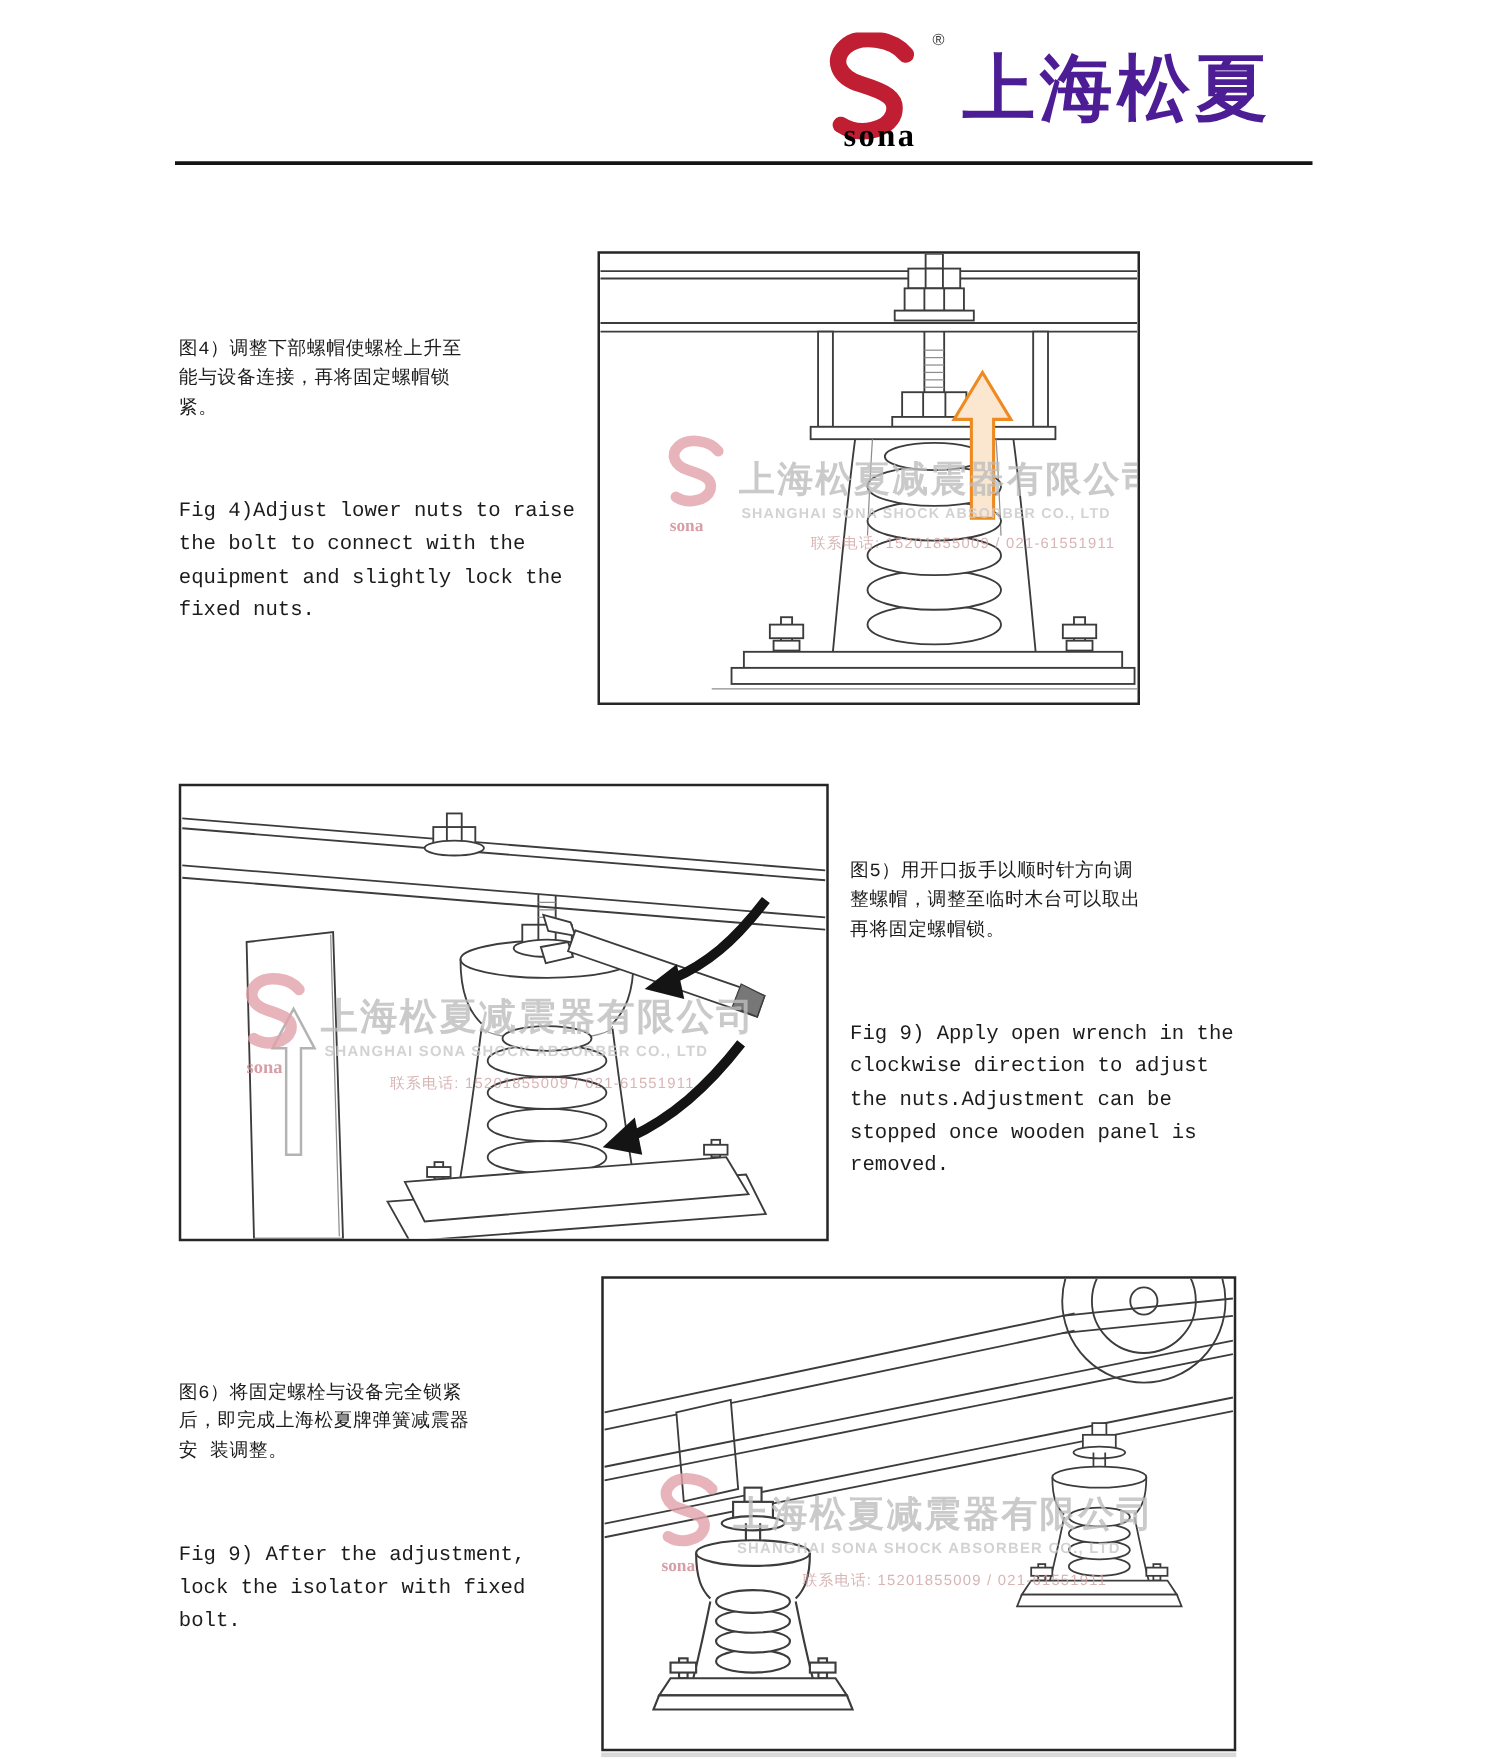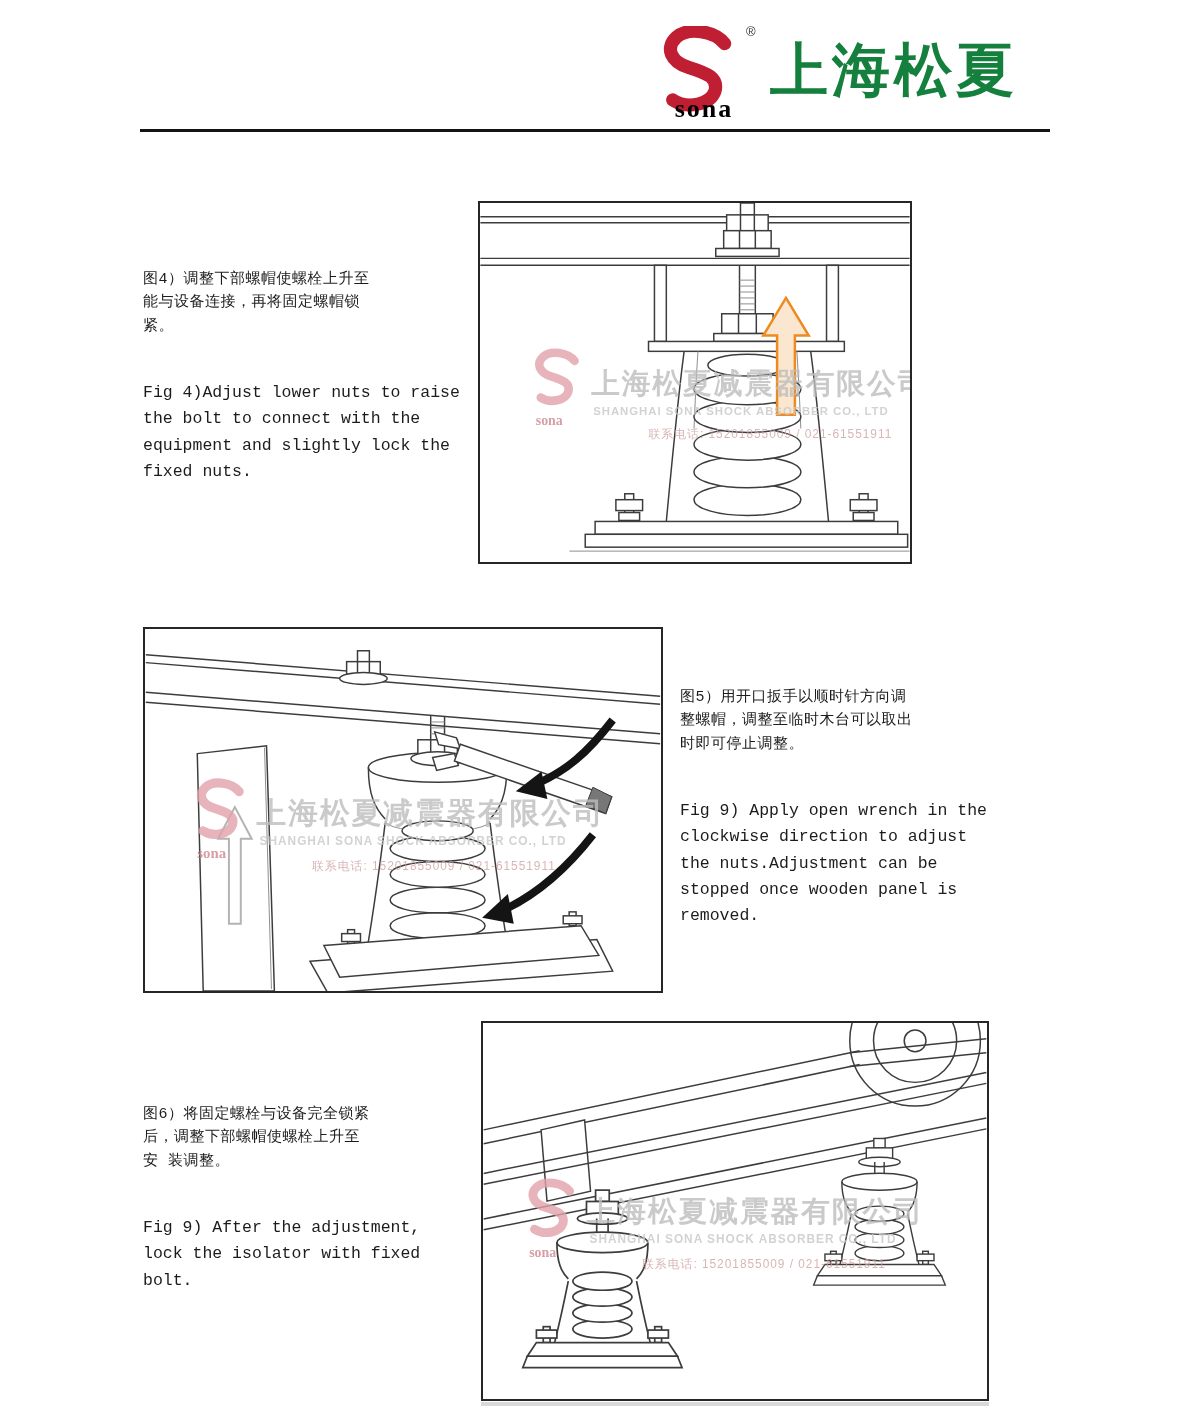--- a/index.html
+++ b/index.html
@@ -5,27 +5,27 @@
   *{margin:0;padding:0;box-sizing:border-box}
   html,body{background:#fff}
   body{width:1191px;height:1406px;position:relative;font-family:"Liberation Mono","DejaVu Sans Mono",monospace;color:#1c1c1c}
   .page{position:absolute;inset:0;background:#fff;overflow:hidden}
 
   
   .logo-swirl{position:absolute;left:656px;top:26px;width:88px;height:88px}
   .hdr-swirl{stroke:#c01e32;stroke-width:15;fill:none;stroke-linecap:round}
   .reg{position:absolute;left:746px;top:24px;font-size:13px;color:#333;font-family:"Liberation Sans",sans-serif}
   .sona-text{position:absolute;left:664px;top:94px;width:80px;text-align:center;font-size:26px;font-weight:700;font-family:"Liberation Serif",serif;color:#000;letter-spacing:2px}
-  .brandcn{position:absolute;left:770px;top:32px;font-size:58px;font-weight:700;color:#15803d;font-family:"Liberation Sans",sans-serif;letter-spacing:4px;white-space:nowrap}
+  .brandcn{position:absolute;left:770px;top:32px;font-size:58px;font-weight:700;color:#4c1d95;font-family:"Liberation Sans",sans-serif;letter-spacing:4px;white-space:nowrap}
   .rule{position:absolute;left:140px;top:129px;width:910px;height:3px;background:#141414}
 
   
   .caption{position:absolute;white-space:pre-line}
   .caption .zh{font-size:15px;line-height:1.55;letter-spacing:.5px}
-  .caption .en{margin-top:24px;font-size:16.5px;line-height:1.6}
+  .caption .en{margin-top:40px;font-size:16.5px;line-height:1.6}
   .cap4{left:143px;top:250px;width:345px}
   .cap5{left:680px;top:668px;width:340px}
   .cap6{left:143px;top:1085px;width:355px}
 
   
   .figbox{position:absolute;border:2px solid #262626;background:#fff;overflow:hidden}
   .figbox svg{display:block;width:100%;height:100%}
   .box4{left:478px;top:201px;width:434px;height:363px}
   .box5{left:143px;top:627px;width:520px;height:366px}
   .box6{left:481px;top:1021px;width:508px;height:380px}
@@ -232,31 +232,31 @@
         <text class="wm-cn" x="112" y="196" font-size="30" letter-spacing="2">上海松夏减震器有限公司</text>
         <text class="wm-en" x="115" y="218" font-size="12" letter-spacing="1">SHANGHAI SONA SHOCK ABSORBER CO., LTD</text>
         <text class="wm-tel" x="168" y="244" font-size="12" letter-spacing="1">联系电话: 15201855009 / 021-61551911</text>
       </g>
     </svg>
   </figure>
 
   <div class="caption cap5">
     <p class="zh">图5）用开口扳手以顺时针方向调
 整螺帽，调整至临时木台可以取出
-时即可停止调整。</p>
+再将固定螺帽锁。</p>
     <p class="en">Fig 9) Apply open wrench in the
 clockwise direction to adjust
 the nuts.Adjustment can be
 stopped once wooden panel is
 removed.</p>
   </div>
 
   <div class="caption cap6">
     <p class="zh">图6）将固定螺栓与设备完全锁紧
-后，调整下部螺帽使螺栓上升至
+后，即完成上海松夏牌弹簧减震器
 安 装调整。</p>
     <p class="en">Fig 9) After the adjustment,
 lock the isolator with fixed
 bolt.</p>
   </div>
 
   <figure class="figbox box6">
     <svg viewBox="0 0 508 380">
       <defs>
         <g id="iso6">

